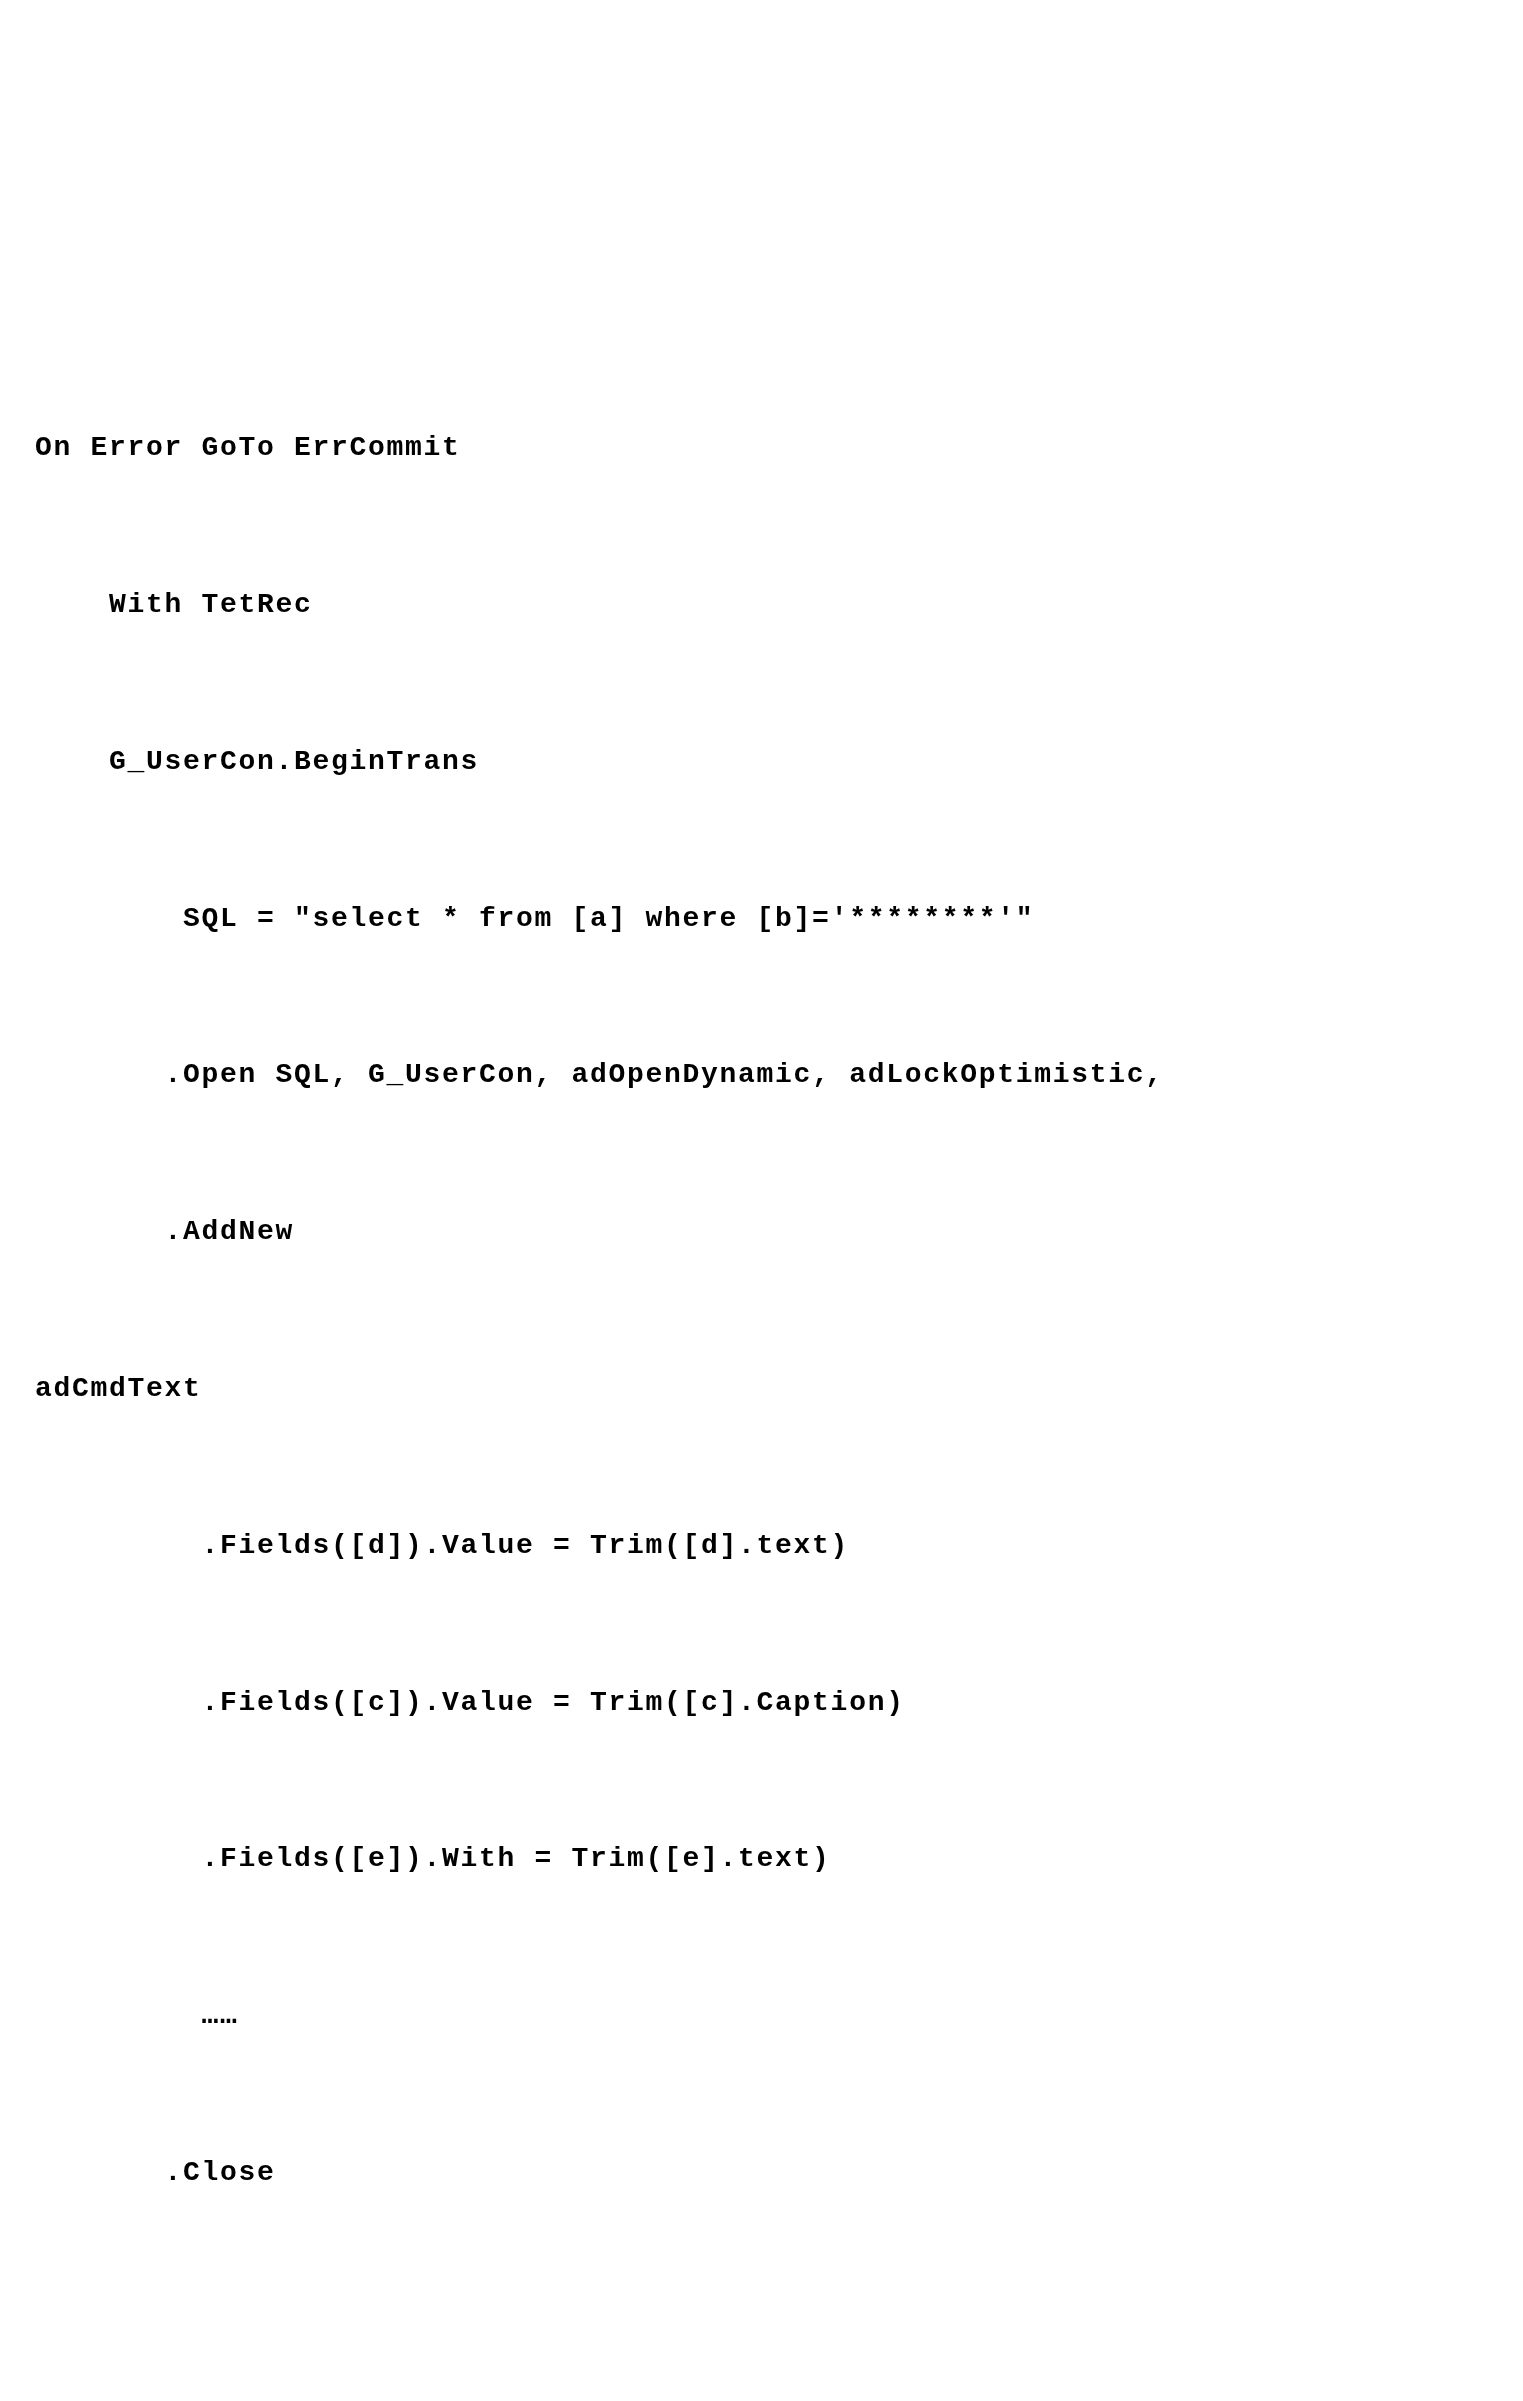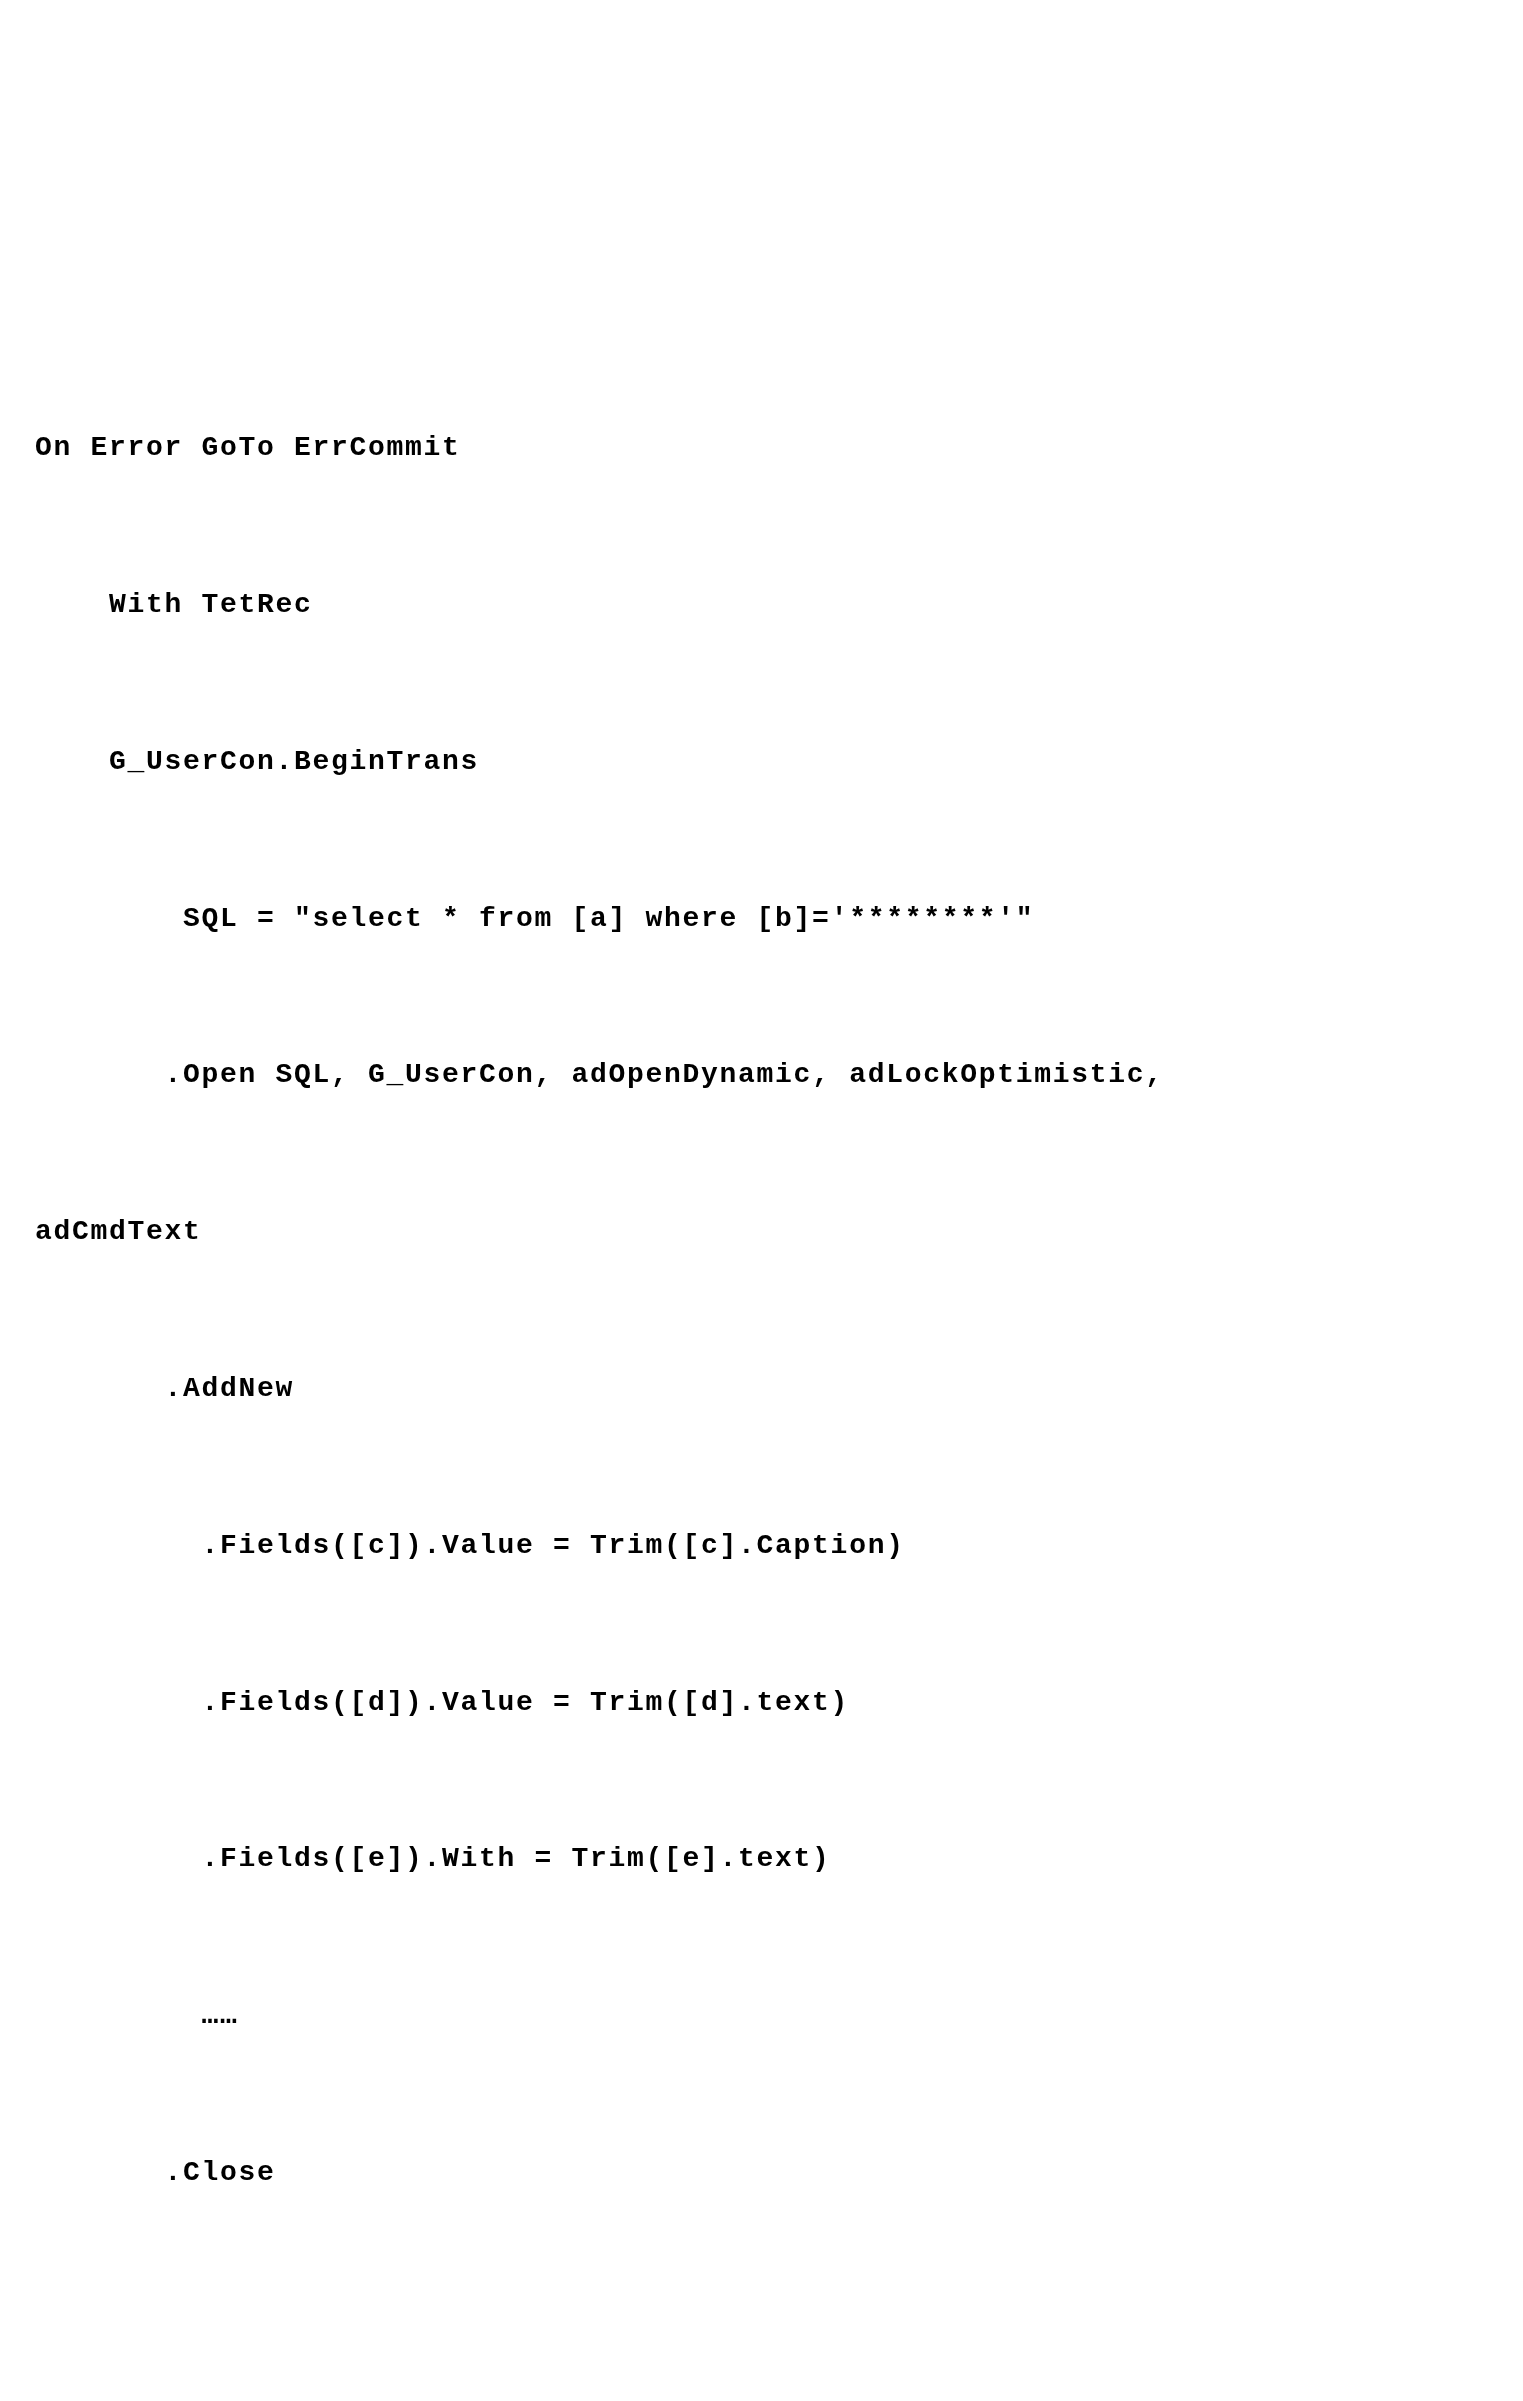--- a/index.html
+++ b/index.html
@@ -22,24 +22,24 @@
 <body>
 
 
 
 <div class="code-block">
 <div>On Error GoTo ErrCommit</div>
 <div>    With TetRec</div>
 <div>    G_UserCon.BeginTrans</div>
 <div>        SQL = "select * from [a] where [b]='********'"</div>
 <div>       .Open SQL, G_UserCon, adOpenDynamic, adLockOptimistic,</div>
+<div>       .AddNew</div>
 <div>adCmdText</div>
-<div>       .AddNew</div>
+<div>         .Fields([d]).Value = Trim([d].text)</div>
 <div>         .Fields([c]).Value = Trim([c].Caption)</div>
-<div>         .Fields([d]).Value = Trim([d].text)</div>
 <div>         .Fields([e]).With = Trim([e].text)</div>
 <div>         ……</div>
 <div>       .Close</div>
 
 
 
 
 
 
 

